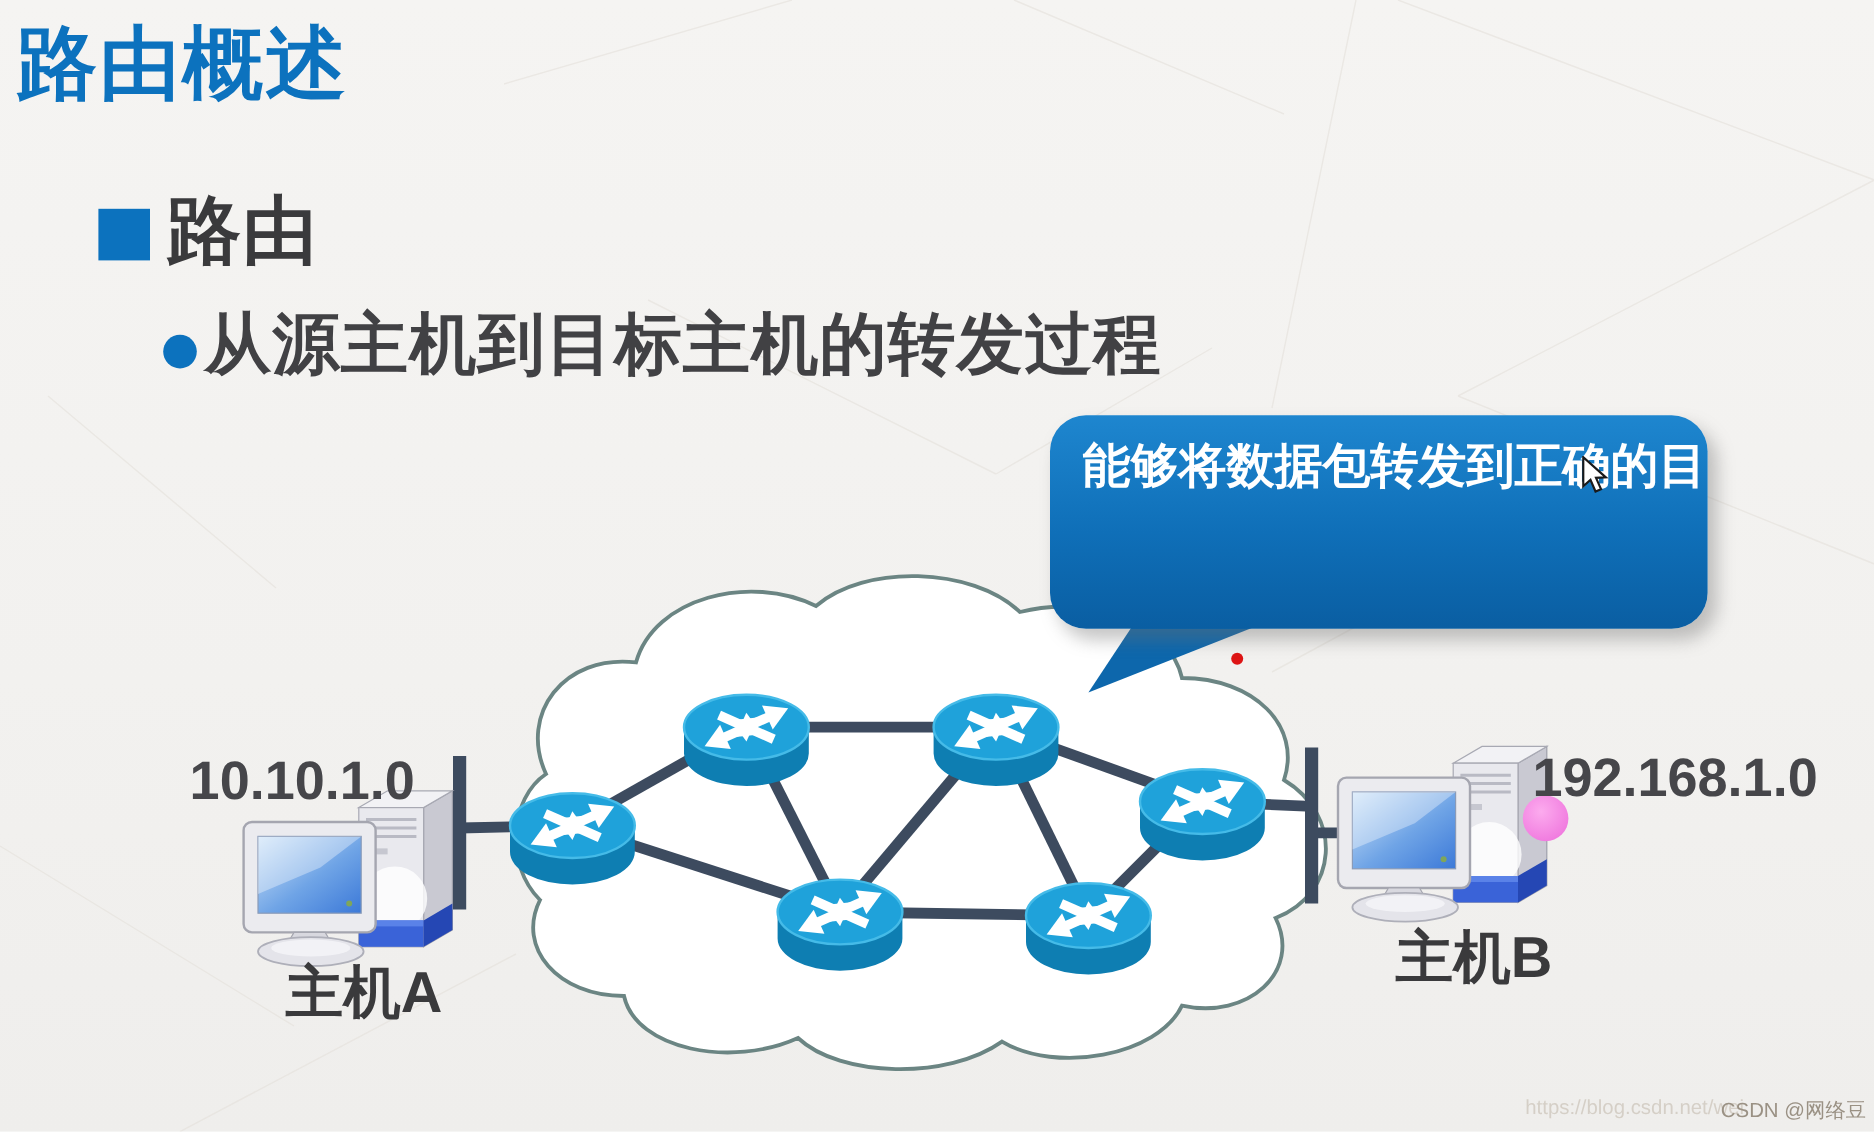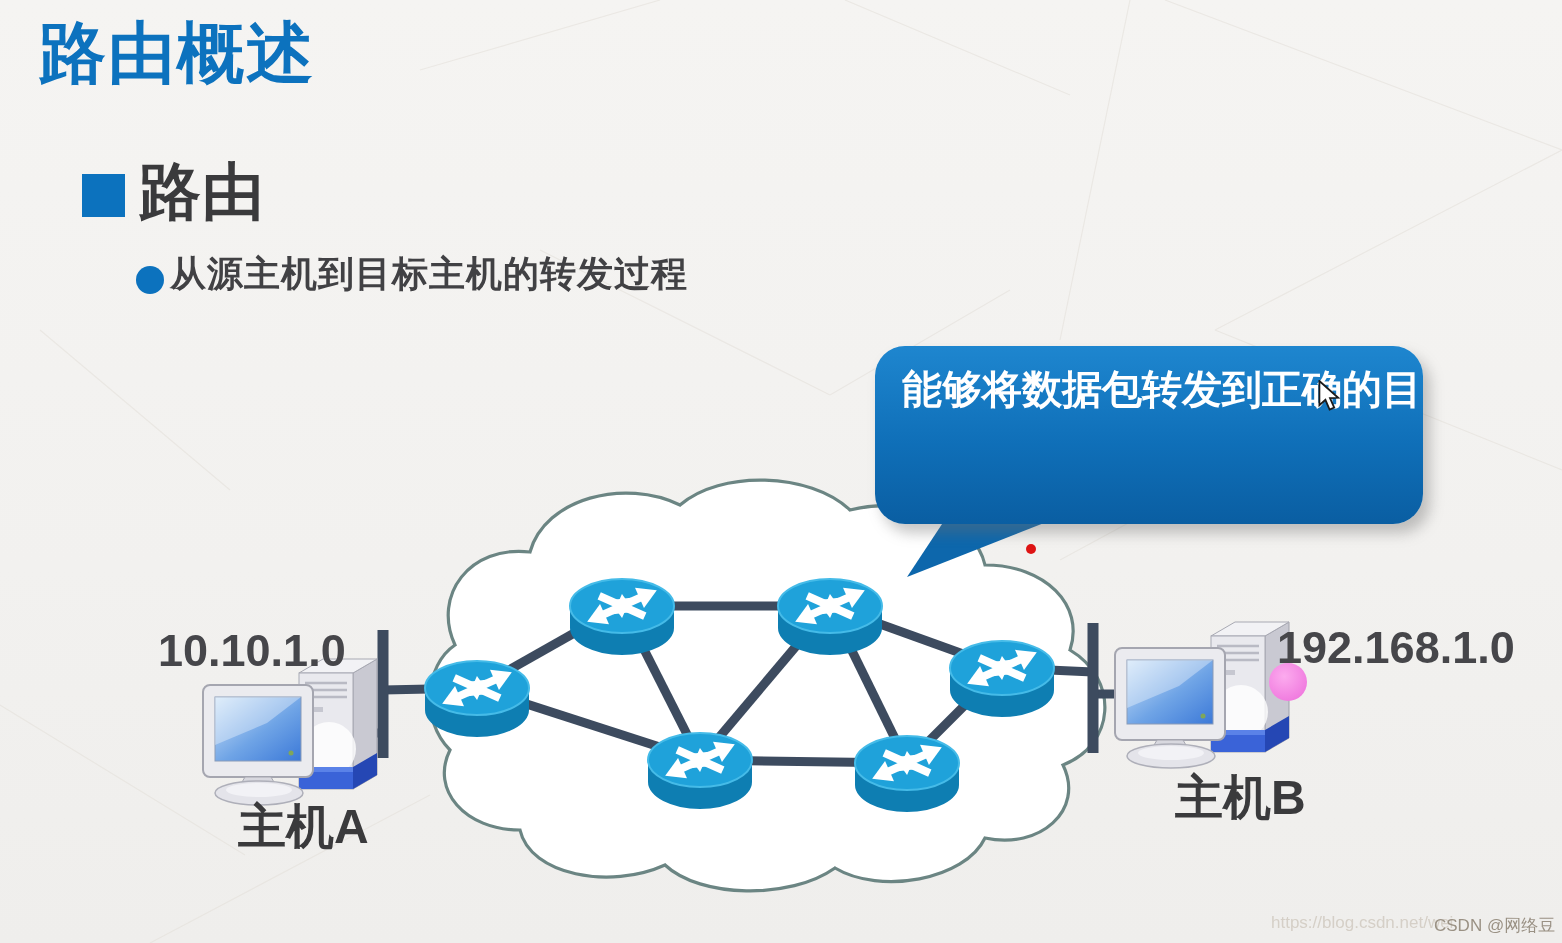--- a/index.html
+++ b/index.html
@@ -5,58 +5,58 @@
   * { margin:0; padding:0; box-sizing:border-box; }
   html,body { width:1562px; height:943px; overflow:hidden; }
   body {
     position:relative;
     font-family:"Liberation Sans","DejaVu Sans",sans-serif;
     background:linear-gradient(180deg,#F5F4F2 0%,#F2F1EF 60%,#EFEEEC 100%);
   }
   #net { position:absolute; left:0; top:0; width:1562px; height:943px; }
 
   .title {
-    position:absolute; left:39px; top:8px;
+    position:absolute; left:14px; top:8px;
     font-size:67px; font-weight:900; letter-spacing:2px;
     color:var(--accent,#0C72BE);
   }
   .h2row { position:absolute; left:34px; top:150px; display:flex; align-items:center;padding-left:48px; }
   .h2row .sq {
     width:43px; height:43px; background:var(--accent,#0C72BE);
     margin-right:14px; margin-top:6px; flex:0 0 auto;
   }
   .h2row .h2txt { font-size:62px; font-weight:800; color:var(--heading-text,#3A3A3C); letter-spacing:1px; }
 
   .h3row { position:absolute; left:136px; top:250px; display:flex; align-items:center; }
   .h3row .dot {
     width:28px; height:28px; border-radius:50%;
     background:var(--accent,#0C72BE); margin-right:6px; margin-top:10px; flex:0 0 auto;
   }
-  .h3row .h3txt { font-size:36px; font-weight:600; color:var(--body-text,#414144); letter-spacing:1px; }
+  .h3row .h3txt { font-size:56px; font-weight:600; color:var(--body-text,#414144); letter-spacing:1px; }
 
   .callout {
     position:absolute; left:875px; top:346px; width:548px; height:178px;
     border-radius:30px;
     background:linear-gradient(180deg,#1E86CF 0%, var(--callout-bg,#0F6FB8) 55%, #0A5EA2 100%);
     box-shadow:7px 9px 14px rgba(110,110,110,0.40);
     padding:16px 0 0 27px;
   }
   .callout .cline {
     display:block; white-space:nowrap;
     font-size:40px; font-weight:700; line-height:55px;
     color:var(--callout-text,#FFFFFF);
   }
   .cursor { position:absolute; left:1317px; top:380px; width:28px; height:32px; }
 
   .iplabel { position:absolute; font-size:45px; font-weight:700; color:var(--label-text,#46464A); white-space:nowrap; }
   #ip-a { left:158px; top:625px; }
   #ip-b { left:1277px; top:622px; }
   .hostlabel { position:absolute; font-size:48px; font-weight:700; color:var(--heading-text,#3A3A3C); white-space:nowrap; }
   #host-a-label { left:238px; top:795px; }
-  #host-b-label { left:1163px; top:766px;margin-left:12px; }
+  #host-b-label { left:1163px; top:766px; }
 
   .wm { position:absolute; font-size:17px; white-space:nowrap; }
   #wm-url { left:1271px; top:913px; color:var(--watermark-url,#CFC8BE); opacity:0.8; }
   #wm-handle { left:1434px; top:914px; color:var(--watermark-handle,#9A9184); }
 </style>
 </head>
 <body>
 
 <svg id="net" viewBox="0 0 1562 943">
   <defs>

